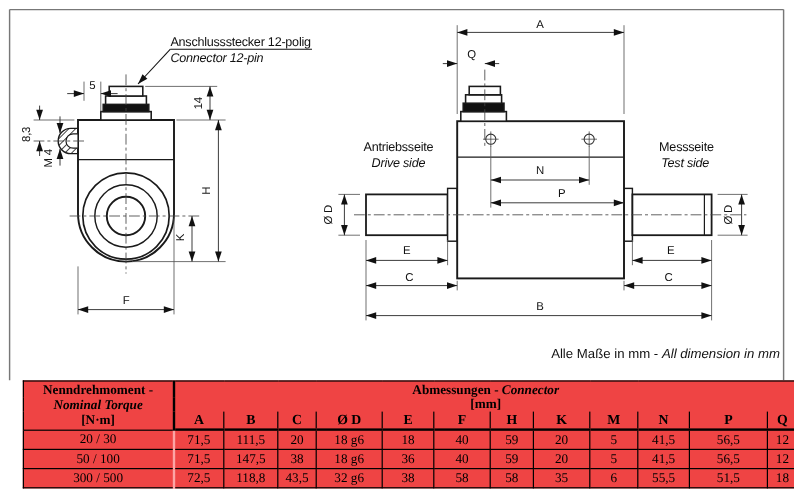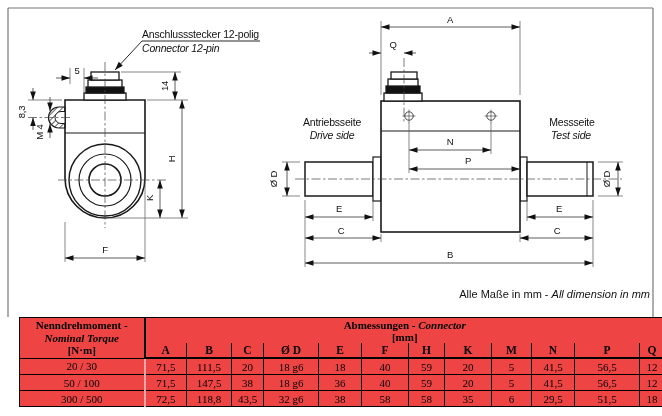--- a/index.html
+++ b/index.html
@@ -291,20 +291,20 @@
       <td>300 / 500</td>
       <td>72,5</td>
       <td>118,8</td>
       <td>43,5</td>
       <td>32 g6</td>
       <td>38</td>
       <td>58</td>
       <td>58</td>
       <td>35</td>
       <td>6</td>
-      <td>29,5</td>
+      <td>55,5</td>
       <td>51,5</td>
       <td>18</td>
     </tr>
   </tbody>
 </table>
 
 </div>
 
 </body></html>

